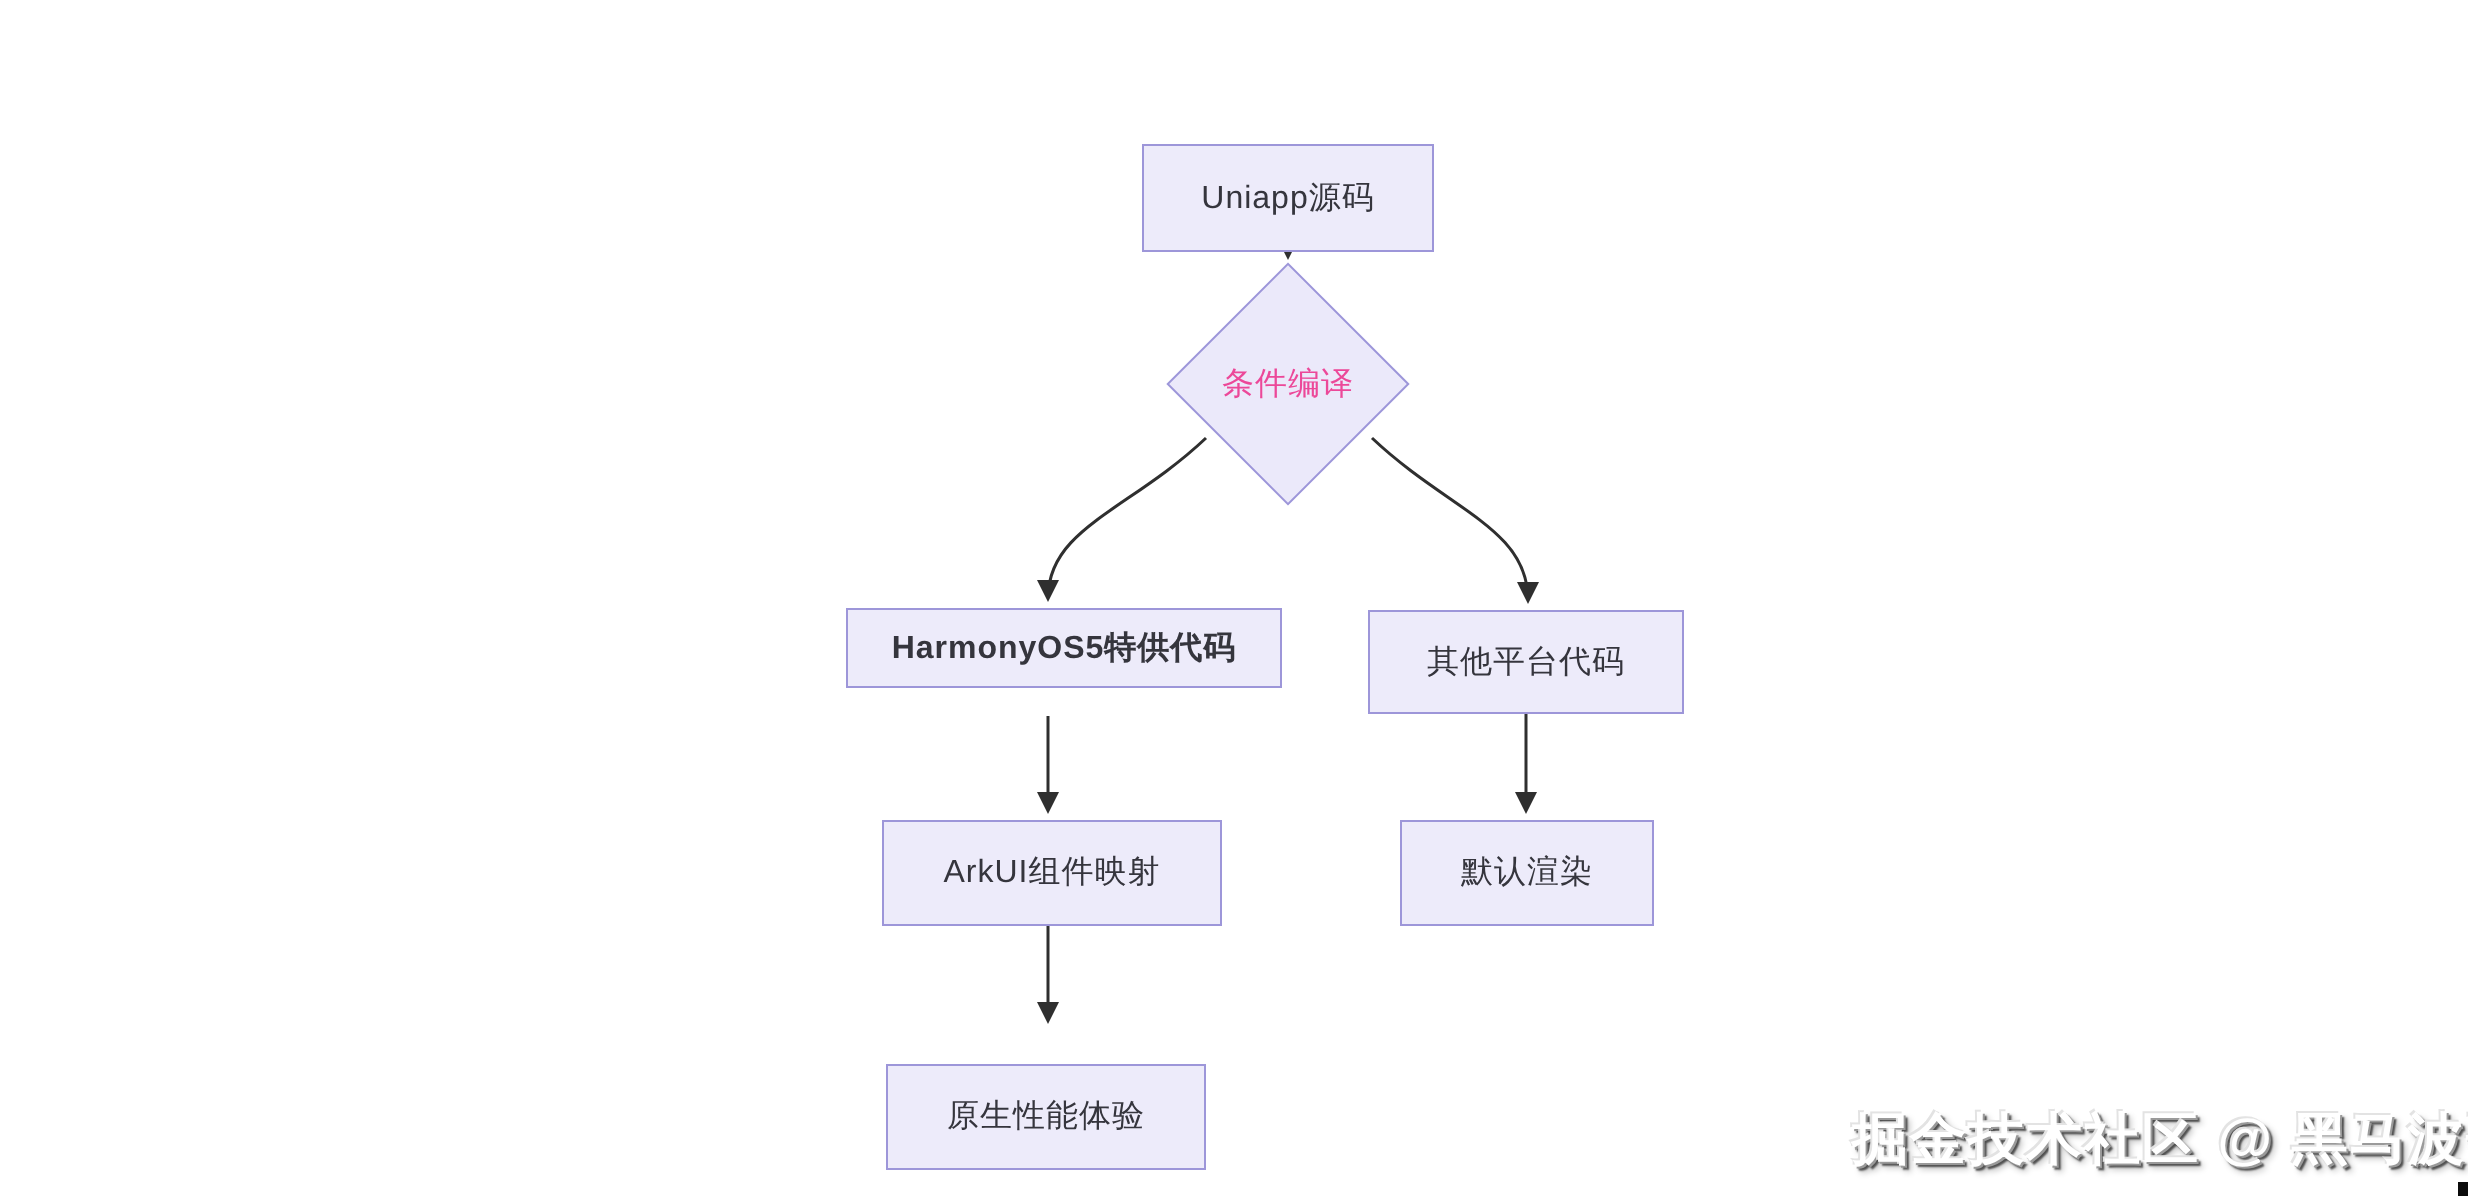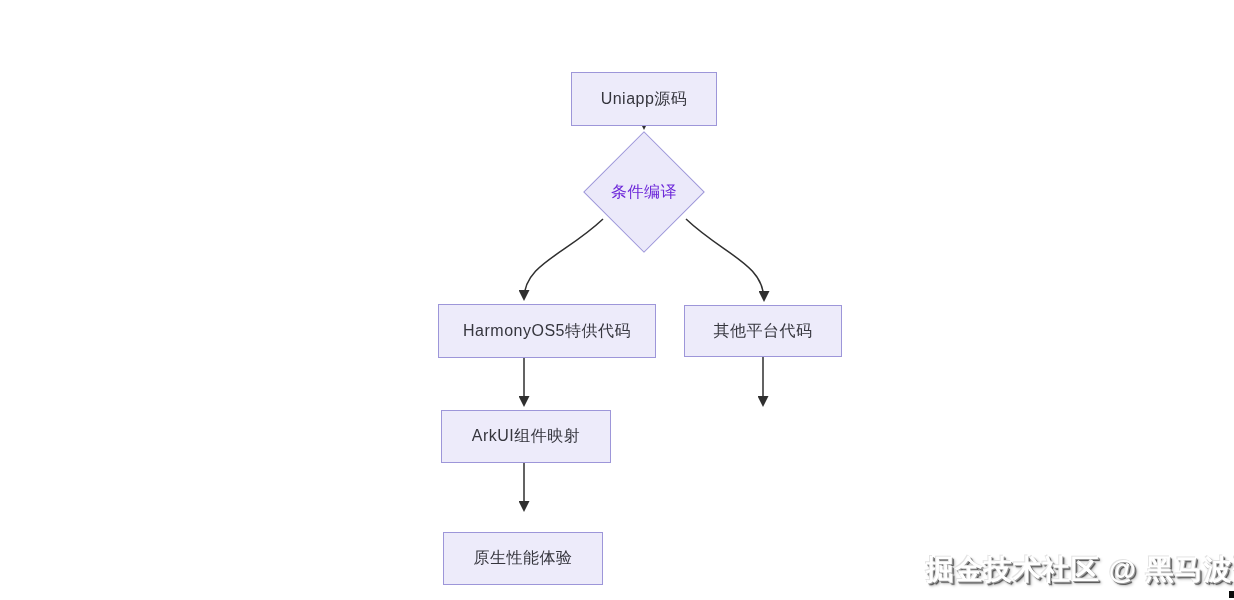--- a/index.html
+++ b/index.html
@@ -17,42 +17,42 @@
     justify-content: center;
     background: #edebfa;
     border: 1.5px solid #9d96d9;
     color: #35353d;
     font-size: 16px;
     letter-spacing: 0.5px;
     text-align: center;
   }
 
   .node-uniapp   { left: 571px; top: 28px;  width: 146px; height: 54px; margin-top: 44px; }
-  .node-harmony  { left: 438px; top: 304px; width: 218px; height: 54px; }
+  .node-harmony  { left: 423px; top: 304px; width: 218px; height: 40px; font-weight: bold; }
   .node-other    { left: 684px; top: 305px; width: 158px; height: 52px; }
   .node-arkui    { left: 441px; top: 410px; width: 170px; height: 53px; }
   .node-default  { left: 700px; top: 410px; width: 127px; height: 53px; }
   .node-native   { left: 443px; top: 532px; width: 160px; height: 53px; }
 
   .diamond-shape {
     position: absolute;
     left: 601px; top: 149px;
     width: 86px; height: 86px;
     background: #ebe9fa;
     border: 1.5px solid #9d96d9;
     transform: rotate(45deg);
   }
   .diamond-label {
     position: absolute;
     left: 583px; top: 131px;
     width: 122px; height: 122px;
     display: flex;
     align-items: center;
     justify-content: center;
-    color: #6d28d9;
+    color: #ec4899;
     font-size: 16px;
     letter-spacing: 0.5px;
   }
 
   .watermark {
     position: absolute;
     left: 926px; top: 551px;
     font-size: 28px;
     font-weight: bold;
     letter-spacing: 1px;
@@ -95,20 +95,21 @@
 
   <div class="diamond-shape"></div>
   <div class="diamond-label">条件编译</div>
 
   <div class="node node-harmony">HarmonyOS5特供代码</div>
 
   <div class="node node-other">其他平台代码</div>
 
   <div class="node node-arkui">ArkUI组件映射</div>
 
+  <div class="node node-default">默认渲染</div>
 
   <div class="node node-native">原生性能体验</div>
 
   <div class="watermark">掘金技术社区 @ 黑马波哥</div>
 
   <div class="corner-mark"></div>
 
 </div>
 
 </body></html>

